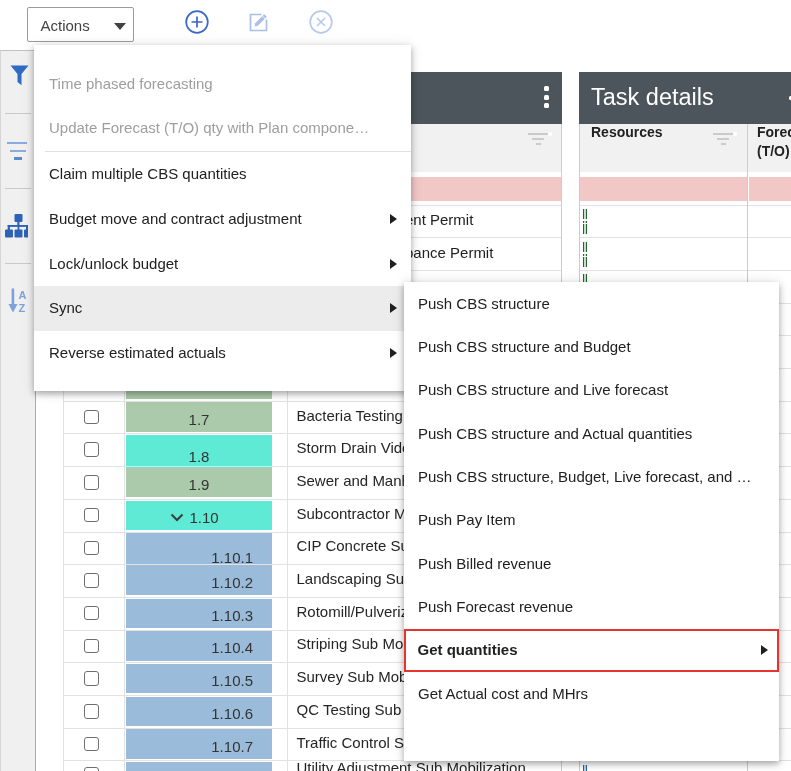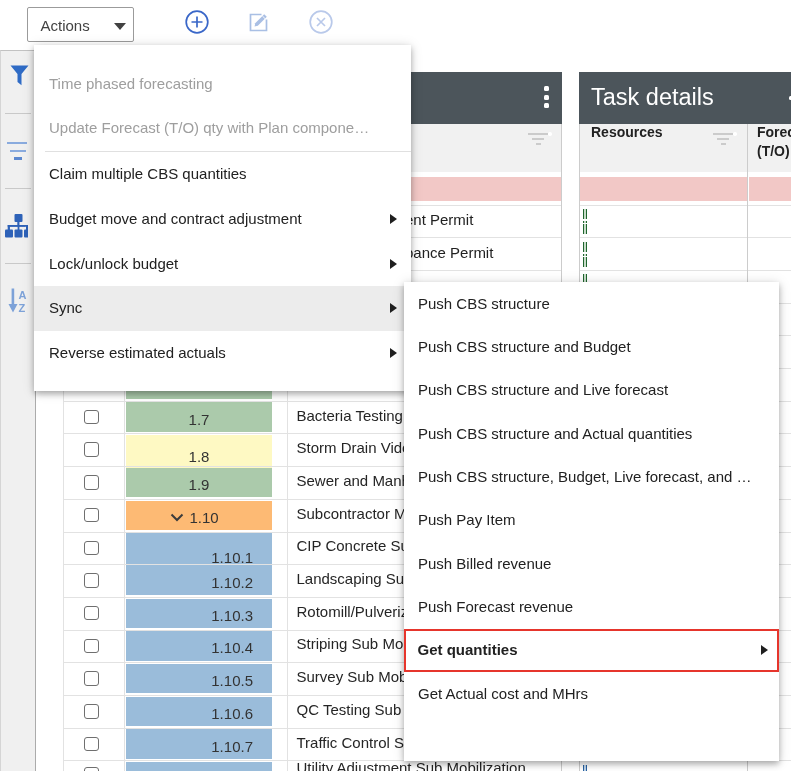--- a/index.html
+++ b/index.html
@@ -126,33 +126,33 @@
 </div>
 <div class="desc" style="top:368.0px;height:32.7px">Water Testing</div>
 <div class="hline" style="top:400.7px"></div>
 <div class="cb" style="top:409.7px"></div>
 <div class="cell" style="top:402.4px;height:29.3px;background:#abcaab">
 <span class="code">1.7</span>
 </div>
 <div class="desc" style="top:400.7px;height:32.7px">Bacteria Testing</div>
 <div class="hline" style="top:433.4px"></div>
 <div class="cb" style="top:442.4px"></div>
-<div class="cell" style="top:435.1px;height:38px;background:#fef9c3">
+<div class="cell" style="top:435.1px;height:38px;background:#5eead4">
 <span class="code">1.8</span>
 </div>
 <div class="desc" style="top:433.4px;height:32.7px">Storm Drain Video Inspection</div>
 <div class="hline" style="top:466.1px"></div>
 <div class="cb" style="top:475.1px"></div>
 <div class="cell" style="top:467.8px;height:29.3px;background:#abcaab">
 <span class="code">1.9</span>
 </div>
 <div class="desc" style="top:466.1px;height:32.7px">Sewer and Manhole Testing</div>
 <div class="hline" style="top:498.8px"></div>
 <div class="cb" style="top:507.8px"></div>
-<div class="cell" style="top:500.5px;height:29.3px;background:#fdba74">
+<div class="cell" style="top:500.5px;height:29.3px;background:#5eead4">
 <span class="chev">
       <svg width="14" height="9" viewBox="0 0 14 9">
         <path d="M1.5 1.5 L7 7 L12.5 1.5" fill="none" stroke="#3c3c3c" stroke-width="2"></path>
       </svg>
     </span>
 <span class="code">1.10</span>
 </div>
 <div class="desc" style="top:498.8px;height:32.7px">Subcontractor Mobilization</div>
 <div class="hline" style="top:531.5px"></div>
 <div class="cb" style="top:540.5px"></div>

